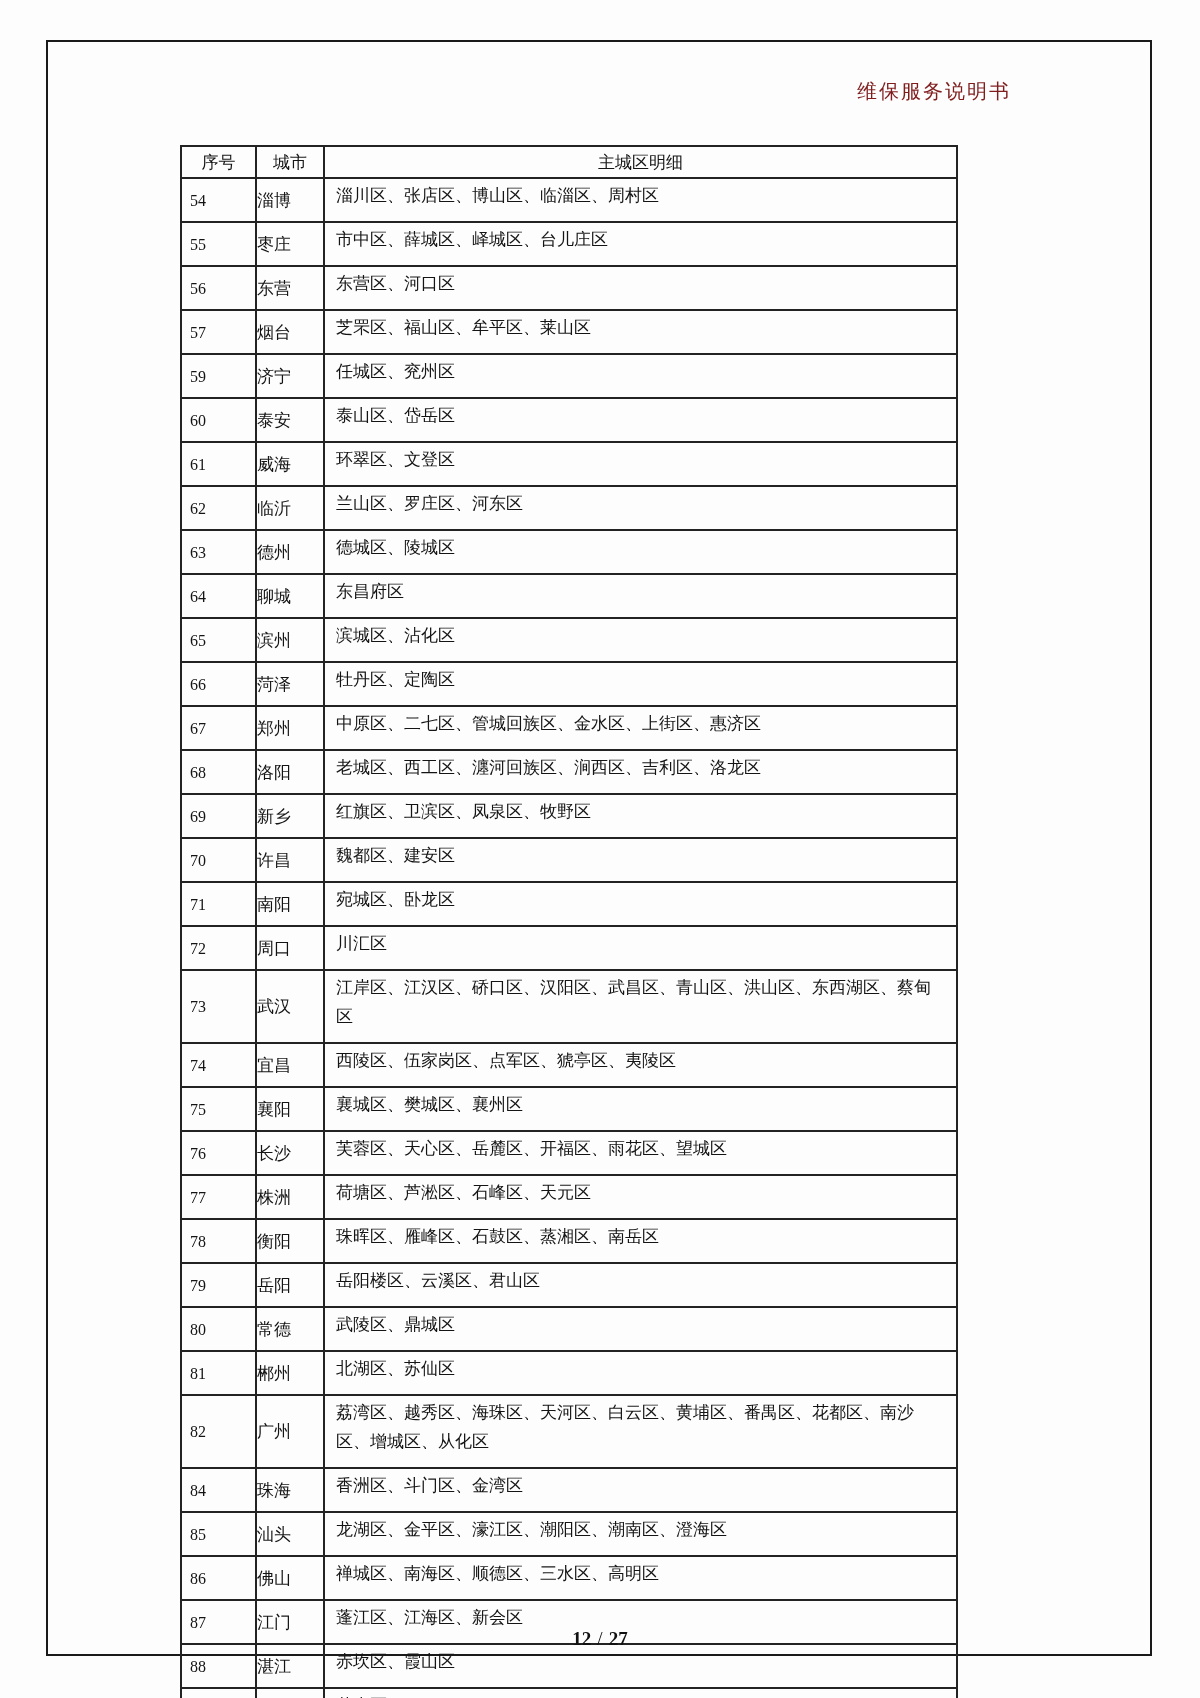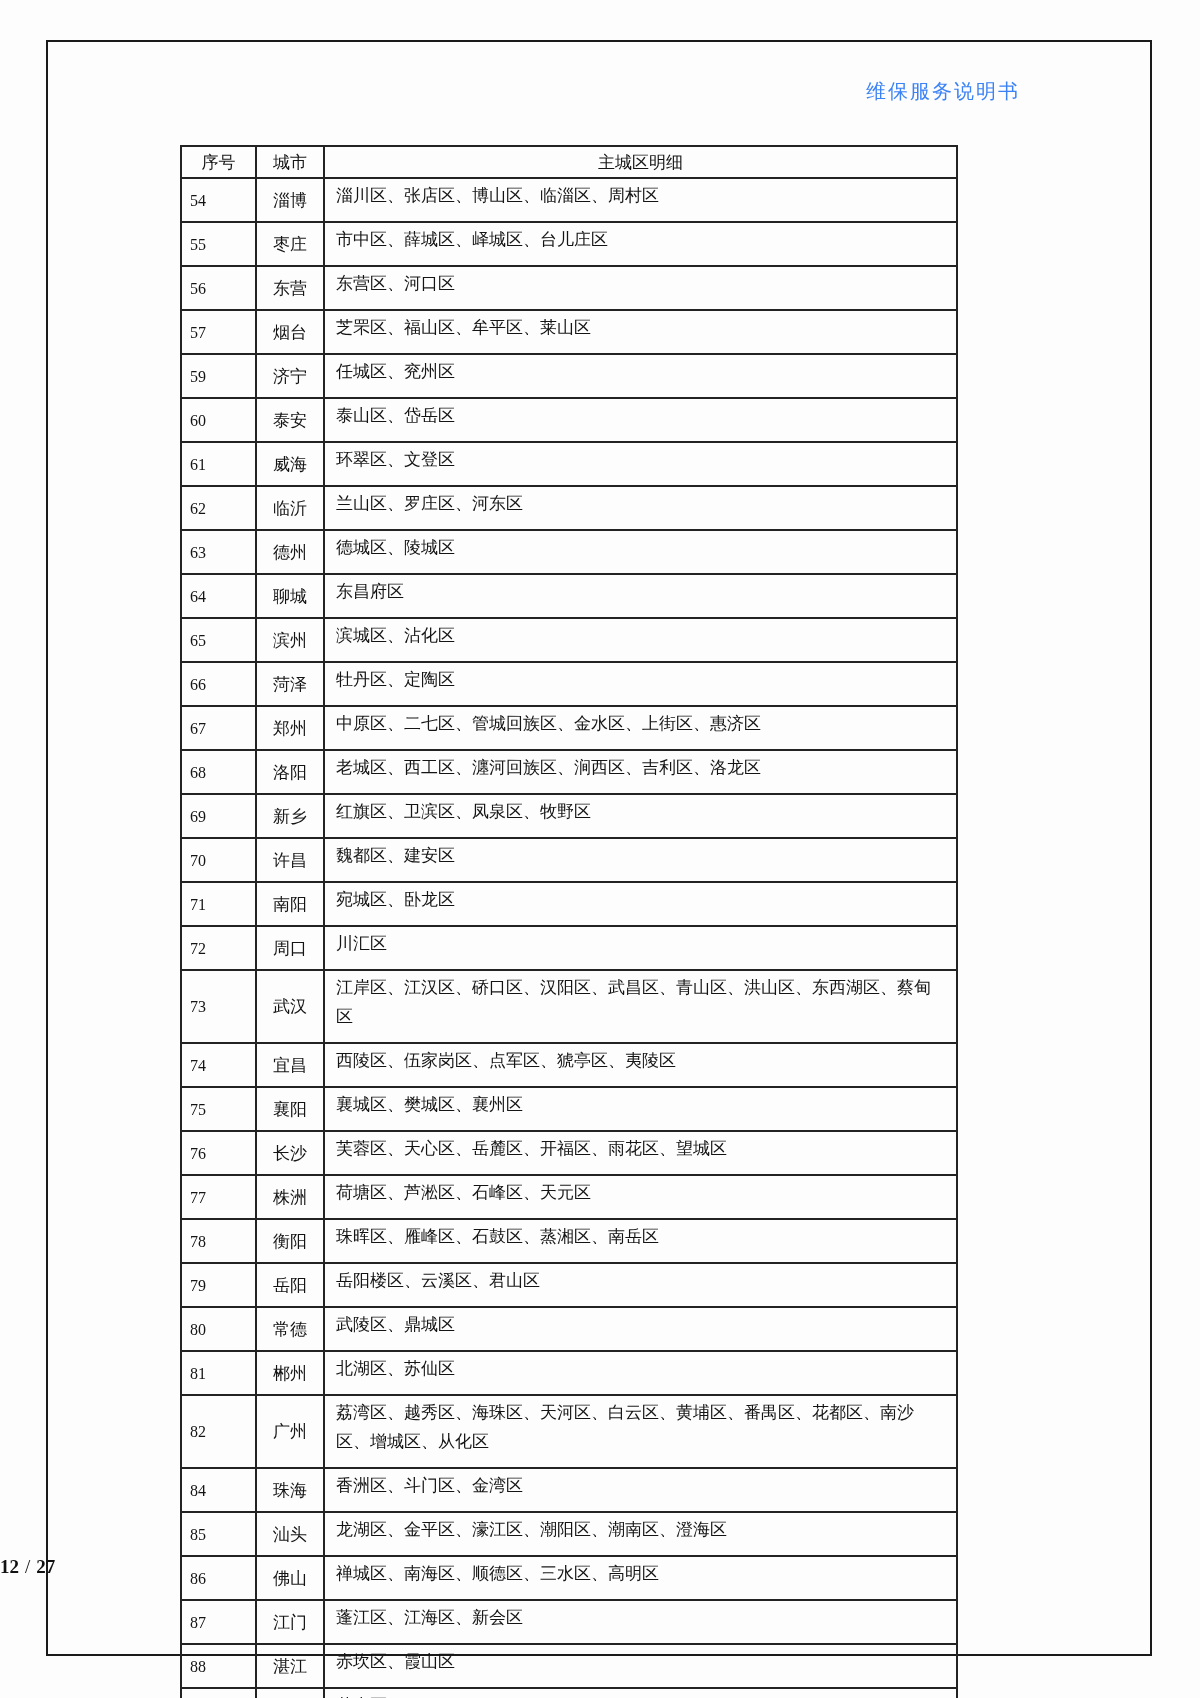--- a/index.html
+++ b/index.html
@@ -7,46 +7,46 @@
     width:1200px;height:1698px;position:relative;
     background:#fdfdfd;
     font-family:"Liberation Serif","DejaVu Serif",serif;
     color:#1c1c1c;
   }
   .page-border{
     position:absolute;left:46px;top:40px;width:1106px;height:1616px;
     border:2px solid #1a1a1a;box-sizing:border-box;
   }
   .doc-header{
-    position:absolute;top:78px;right:180px;
-    font-size:20px;color:#3b82f6;letter-spacing:2px;
+    position:absolute;top:78px;right:189px;
+    font-size:20px;color:#7f1d1d;letter-spacing:2px;
   }
   table.city-table{
     position:absolute;left:180px;top:145px;width:778px;
     border-collapse:collapse;table-layout:fixed;
   }
   .city-table th,.city-table td{
     border:2px solid #232323;
     font-size:17px;font-weight:normal;
     padding:0;box-sizing:border-box;
     color:#141414;
   }
   .city-table col.c-no{width:75px;}
   .city-table col.c-city{width:68px;}
   .city-table th{height:32px;text-align:center;}
   .city-table td{height:33px;line-height:29px;}
   td.no-cell{text-align:left;padding-left:8px;font-size:16px;}
-  td.city-cell{text-align:center;margin-top:12px;}
+  td.city-cell{text-align:left;margin-top:12px;}
   td.districts-cell{
     text-align:left;padding:2px 12px 11px 11px;
     word-spacing:2px;
   }
   .footer{
-    position:absolute;top:1556px;left:0;width:100%;
-    font-size:19px;color:#111;
+    position:absolute;top:1628px;left:0;width:100%;
+    text-align:center;font-size:19px;color:#111;
   }
   .footer .num{font-weight:bold;}
   .footer .sep{font-weight:normal;padding:0 6px;}
 </style>
 </head>
 <body>
 
 <div class="page-border"></div>
 
 <div class="doc-header">维保服务说明书</div>

